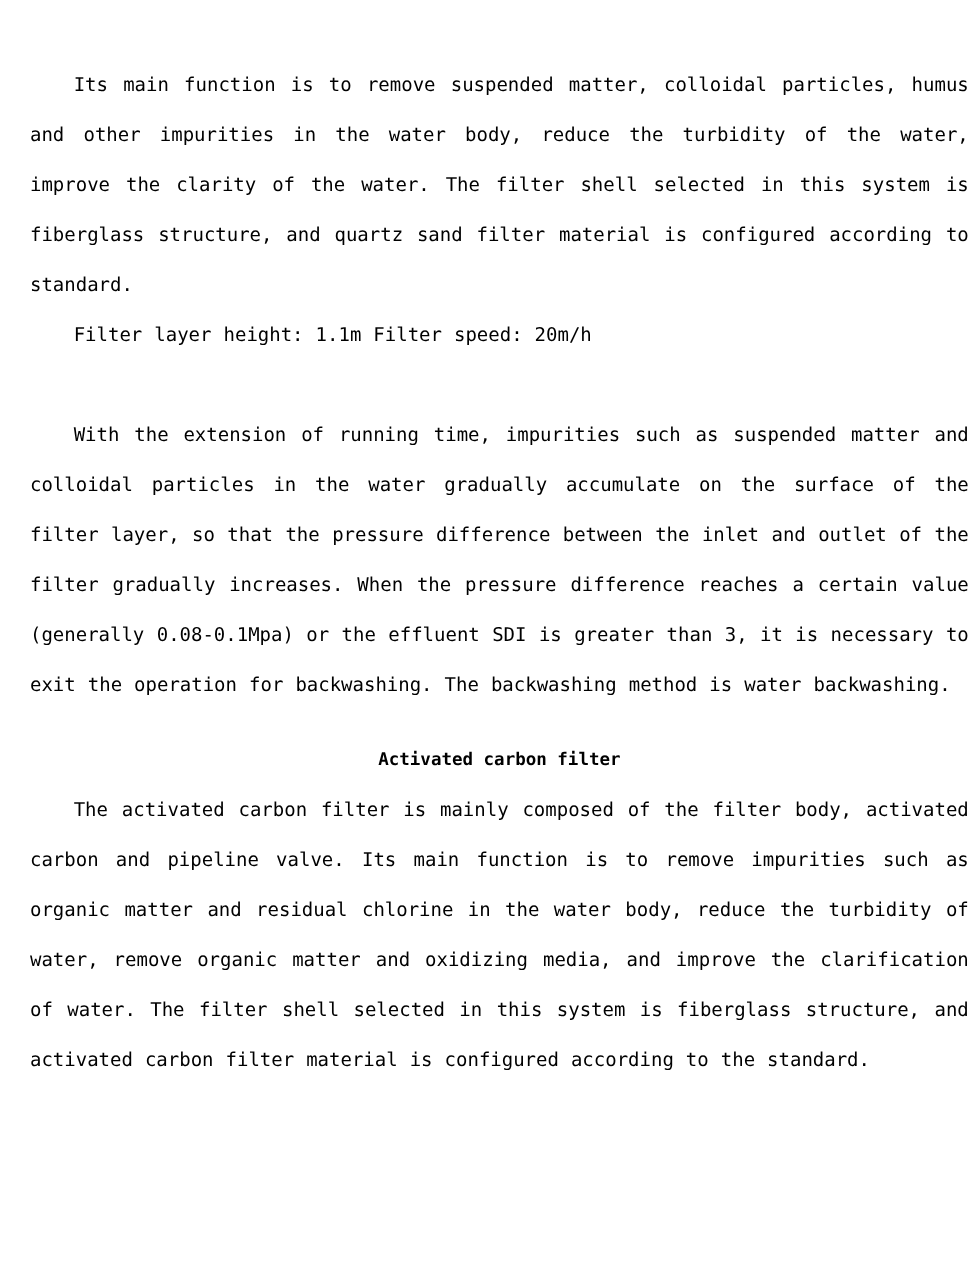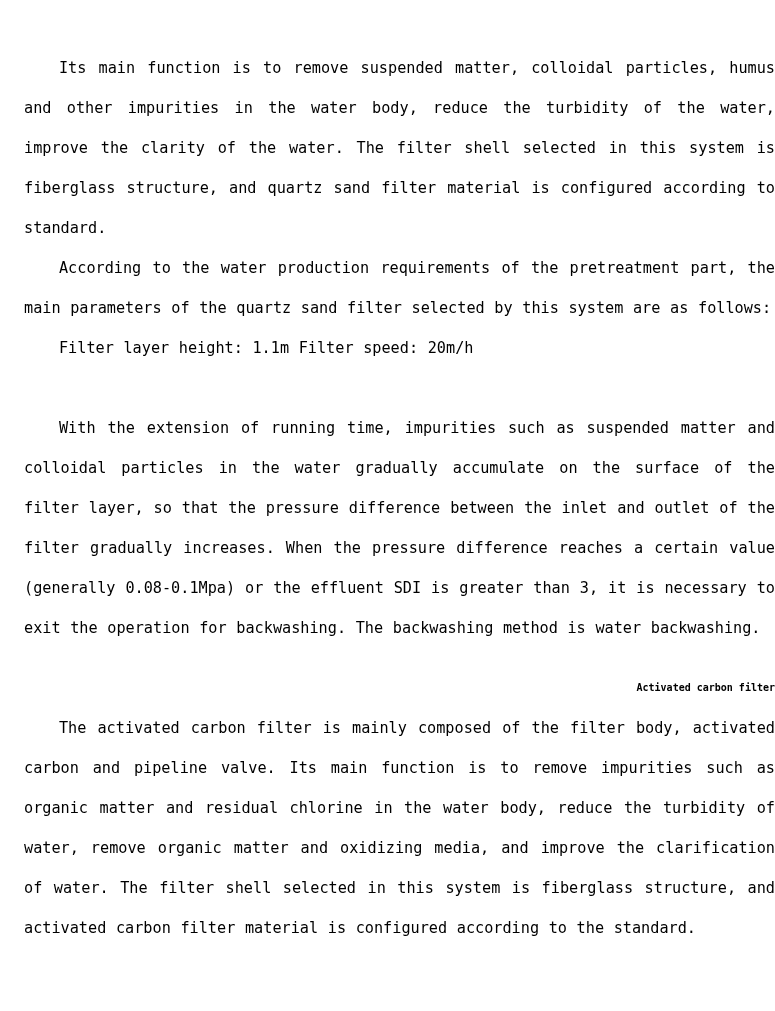--- a/index.html
+++ b/index.html
@@ -30,41 +30,40 @@
     letter-spacing: 0px;
     word-spacing: 0.5px;
   }
   .indent {
     text-indent: 2.3em;
   }
   .indent-small {
     text-indent: 2.3em;
   }
   .heading {
-    font-size: 10px;
+    font-size: 14px;
     line-height: 40px;
     margin: 0;
     font-weight: bold;
-    text-align: right;
+    text-align: center;
   }
   .spacer-line {
     height: 40px;
   }
   .spacer-half {
     height: 20px;
   }
 </style>
 </head>
 <body>
 
 <div class="page">
 
   <p class="para indent">Its main function is to remove suspended matter, colloidal particles, humus and other impurities in the water body, reduce the turbidity of the water, improve the clarity of the water. The filter shell selected in this system is fiberglass structure, and quartz sand filter material is configured according to standard.</p>
 
-  <p class="para indent">According to the water production requirements of the pretreatment part, the main parameters of the quartz sand filter selected by this system are as follows:</p>
 
 
   <p class="para indent-small">Filter layer height: 1.1m Filter speed: 20m/h</p>
 
   <div class="spacer-line"></div>
 
   <p class="para indent">With the extension of running time, impurities such as suspended matter and colloidal particles in the water gradually accumulate on the surface of the filter layer, so that the pressure difference between the inlet and outlet of the filter gradually increases. When the pressure difference reaches a certain value (generally 0.08-0.1Mpa) or the effluent SDI is greater than 3, it is necessary to exit the operation for backwashing. The backwashing method is water backwashing.</p>
 
   <div class="spacer-half"></div>
 

